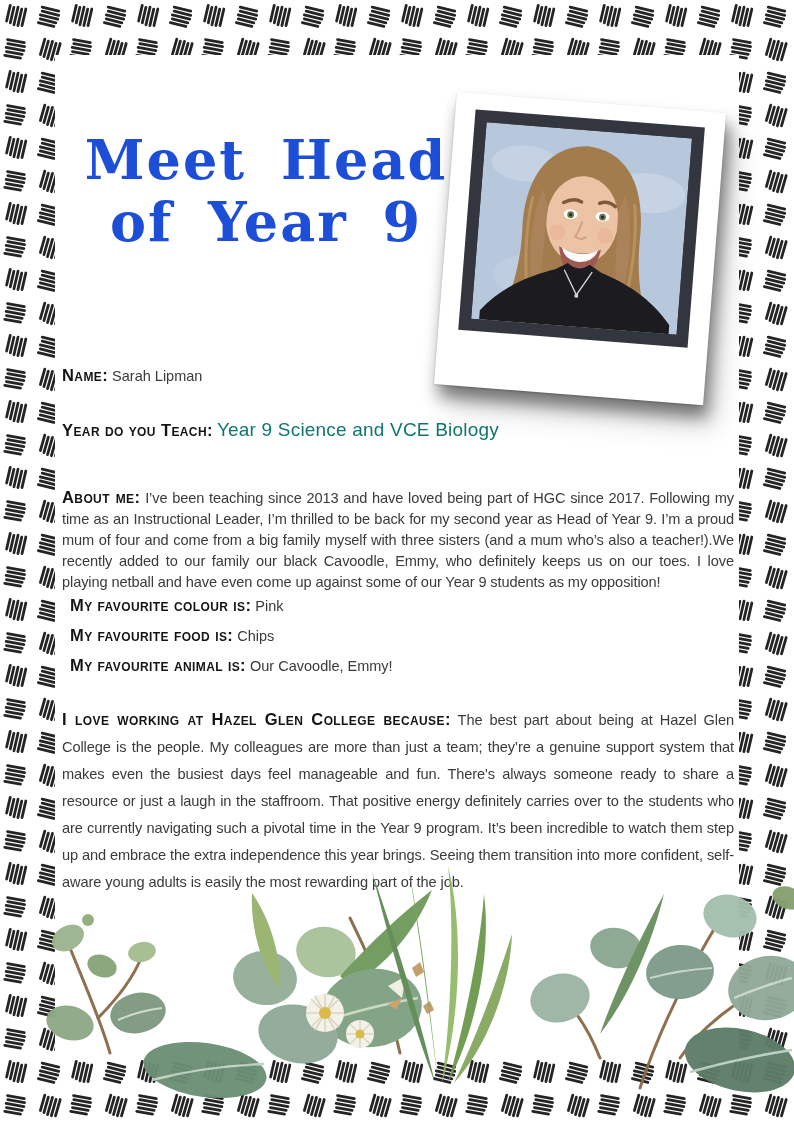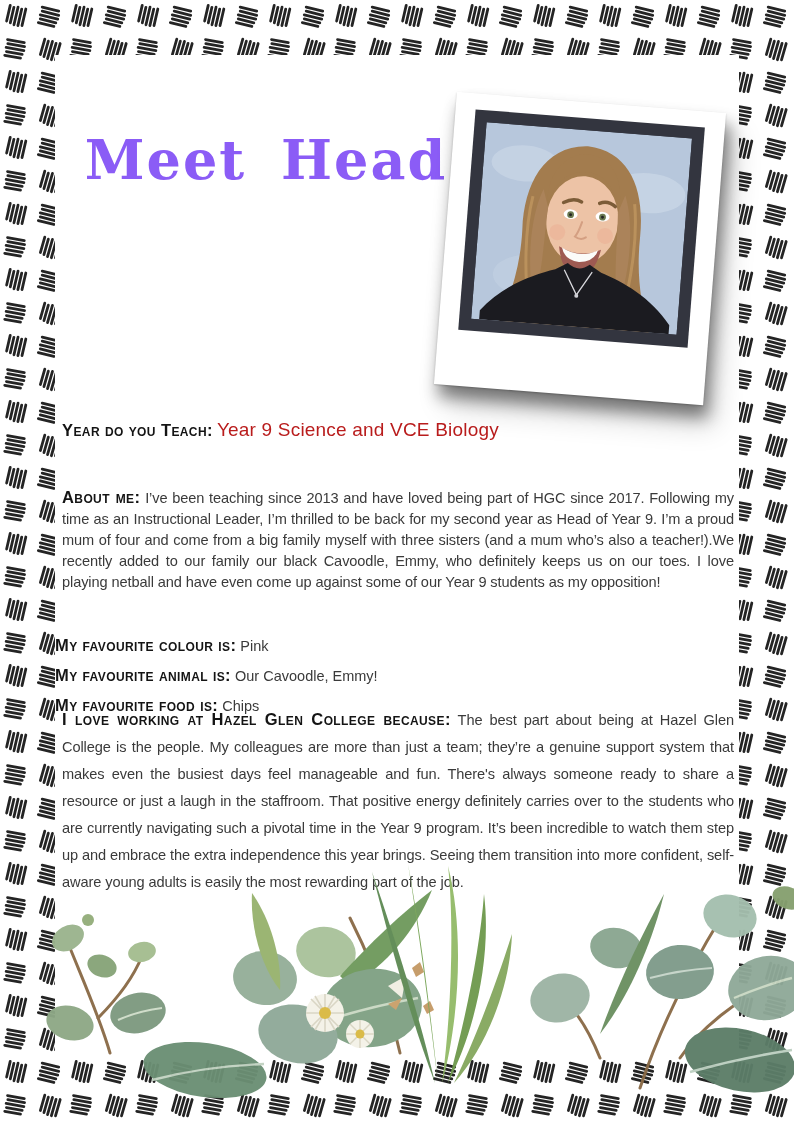--- a/index.html
+++ b/index.html
@@ -10,35 +10,35 @@
   }
   .pattern-layer{position:absolute;left:0;top:0;z-index:0;}
   .content{
     position:absolute;left:55px;top:55px;width:684px;height:998px;
     background:#ffffff;z-index:1;
   }
   .page-title{
     position:absolute;left:25px;top:38px;width:372px;
     font-family:"DejaVu Serif",serif;font-weight:bold;
     font-size:54px;line-height:62px;letter-spacing:2px;word-spacing:14px;
-    color:#8b5cf6;text-align:center;
+    color:#1d4ed8;text-align:center;
   }
   .label{
     font-weight:bold;font-variant:small-caps;color:#141414;
     letter-spacing:.4px;font-size:16.5px;
   }
   .line-row{position:absolute;left:7px;width:672px;font-size:14.5px;}
   .name-row{top:311px;}
   .teach-row{top:364px;}
-  .teach-value{font-size:19px;color:#b91c1c;letter-spacing:.2px;}
+  .teach-value{font-size:19px;color:#0f766e;letter-spacing:.2px;}
   .about-par{
     position:absolute;left:7px;top:417px;width:672px;
     font-size:14.6px;line-height:21px;text-align:justify;letter-spacing:-.1px;
   }
-  .fav-group{position:absolute;left:0;top:541px;width:672px;margin-top:40px;}
+  .fav-group{position:absolute;left:15px;top:541px;width:672px;}
   .fav-row{height:30px;font-size:14.5px;}
   .love-par{
     position:absolute;left:7px;top:636px;width:672px;
     font-size:14.6px;line-height:27px;text-align:justify;letter-spacing:-.1px;
   }
   .polaroid{
     position:absolute;left:445px;top:102px;width:270px;height:293px;
     background:#ffffff;box-sizing:border-box;padding:16px 20px 0 20px;
     transform:rotate(4.5deg);z-index:2;
     box-shadow:0 1px 2px rgba(0,0,0,.2), 5px 12px 16px rgba(0,0,0,.45), 12px 20px 28px rgba(0,0,0,.18);
@@ -70,45 +70,50 @@
       </pattern>
     </defs>
     <rect width="794" height="1123" fill="#ffffff"></rect>
     <rect width="794" height="1123" fill="url(#hatch)"></rect>
   </svg>
 
   <div class="content">
 
     <h1 class="page-title">
       <span>Meet Head</span><br>
+      <span>of Year 9</span>
     </h1>
 
+    <div class="line-row name-row">
+      <span class="label">Name:</span>
+      <span>Sarah Lipman</span>
+    </div>
 
     <div class="line-row teach-row">
       <span class="label">Year do you Teach:</span>
       <span class="teach-value">Year 9 Science and VCE Biology</span>
     </div>
 
     <p class="about-par">
       <span class="label">About me:</span>
       <span>I’ve been teaching since 2013 and have loved being part of HGC since 2017. Following my time as an Instructional Leader, I’m thrilled to be back for my second year as Head of Year 9. I’m a proud mum of four and come from a big family myself with three sisters (and a mum who’s also a teacher!).We recently added to our family our black Cavoodle, Emmy, who definitely keeps us on our toes. I love playing netball and have even come up against some of our Year 9 students as my opposition!</span>
     </p>
 
     <div class="fav-group">
       <div class="fav-row">
         <span class="label">My favourite colour is:</span>
         <span>Pink</span>
       </div>
       <div class="fav-row">
+        <span class="label">My favourite food is:</span>
+        <span>Chips</span>
+      </div>
+      <div class="fav-row">
         <span class="label">My favourite animal is:</span>
         <span>Our Cavoodle, Emmy!</span>
-      </div>
-      <div class="fav-row">
-        <span class="label">My favourite food is:</span>
-        <span>Chips</span>
       </div>
     </div>
 
     <p class="love-par">
       <span class="label">I love working at Hazel Glen College because:</span>
       <span>The best part about being at Hazel Glen College is the people. My colleagues are more than just a team; they’re a genuine support system that makes even the busiest days feel manageable and fun. There's always someone ready to share a resource or just a laugh in the staffroom. That positive energy definitely carries over to the students who are currently navigating such a pivotal time in the Year 9 program. It’s been incredible to watch them step up and embrace the extra independence this year brings. Seeing them transition into more confident, self-aware young adults is easily the most rewarding part of the job.</span>
     </p>
   </div>
 
   <div class="polaroid">

